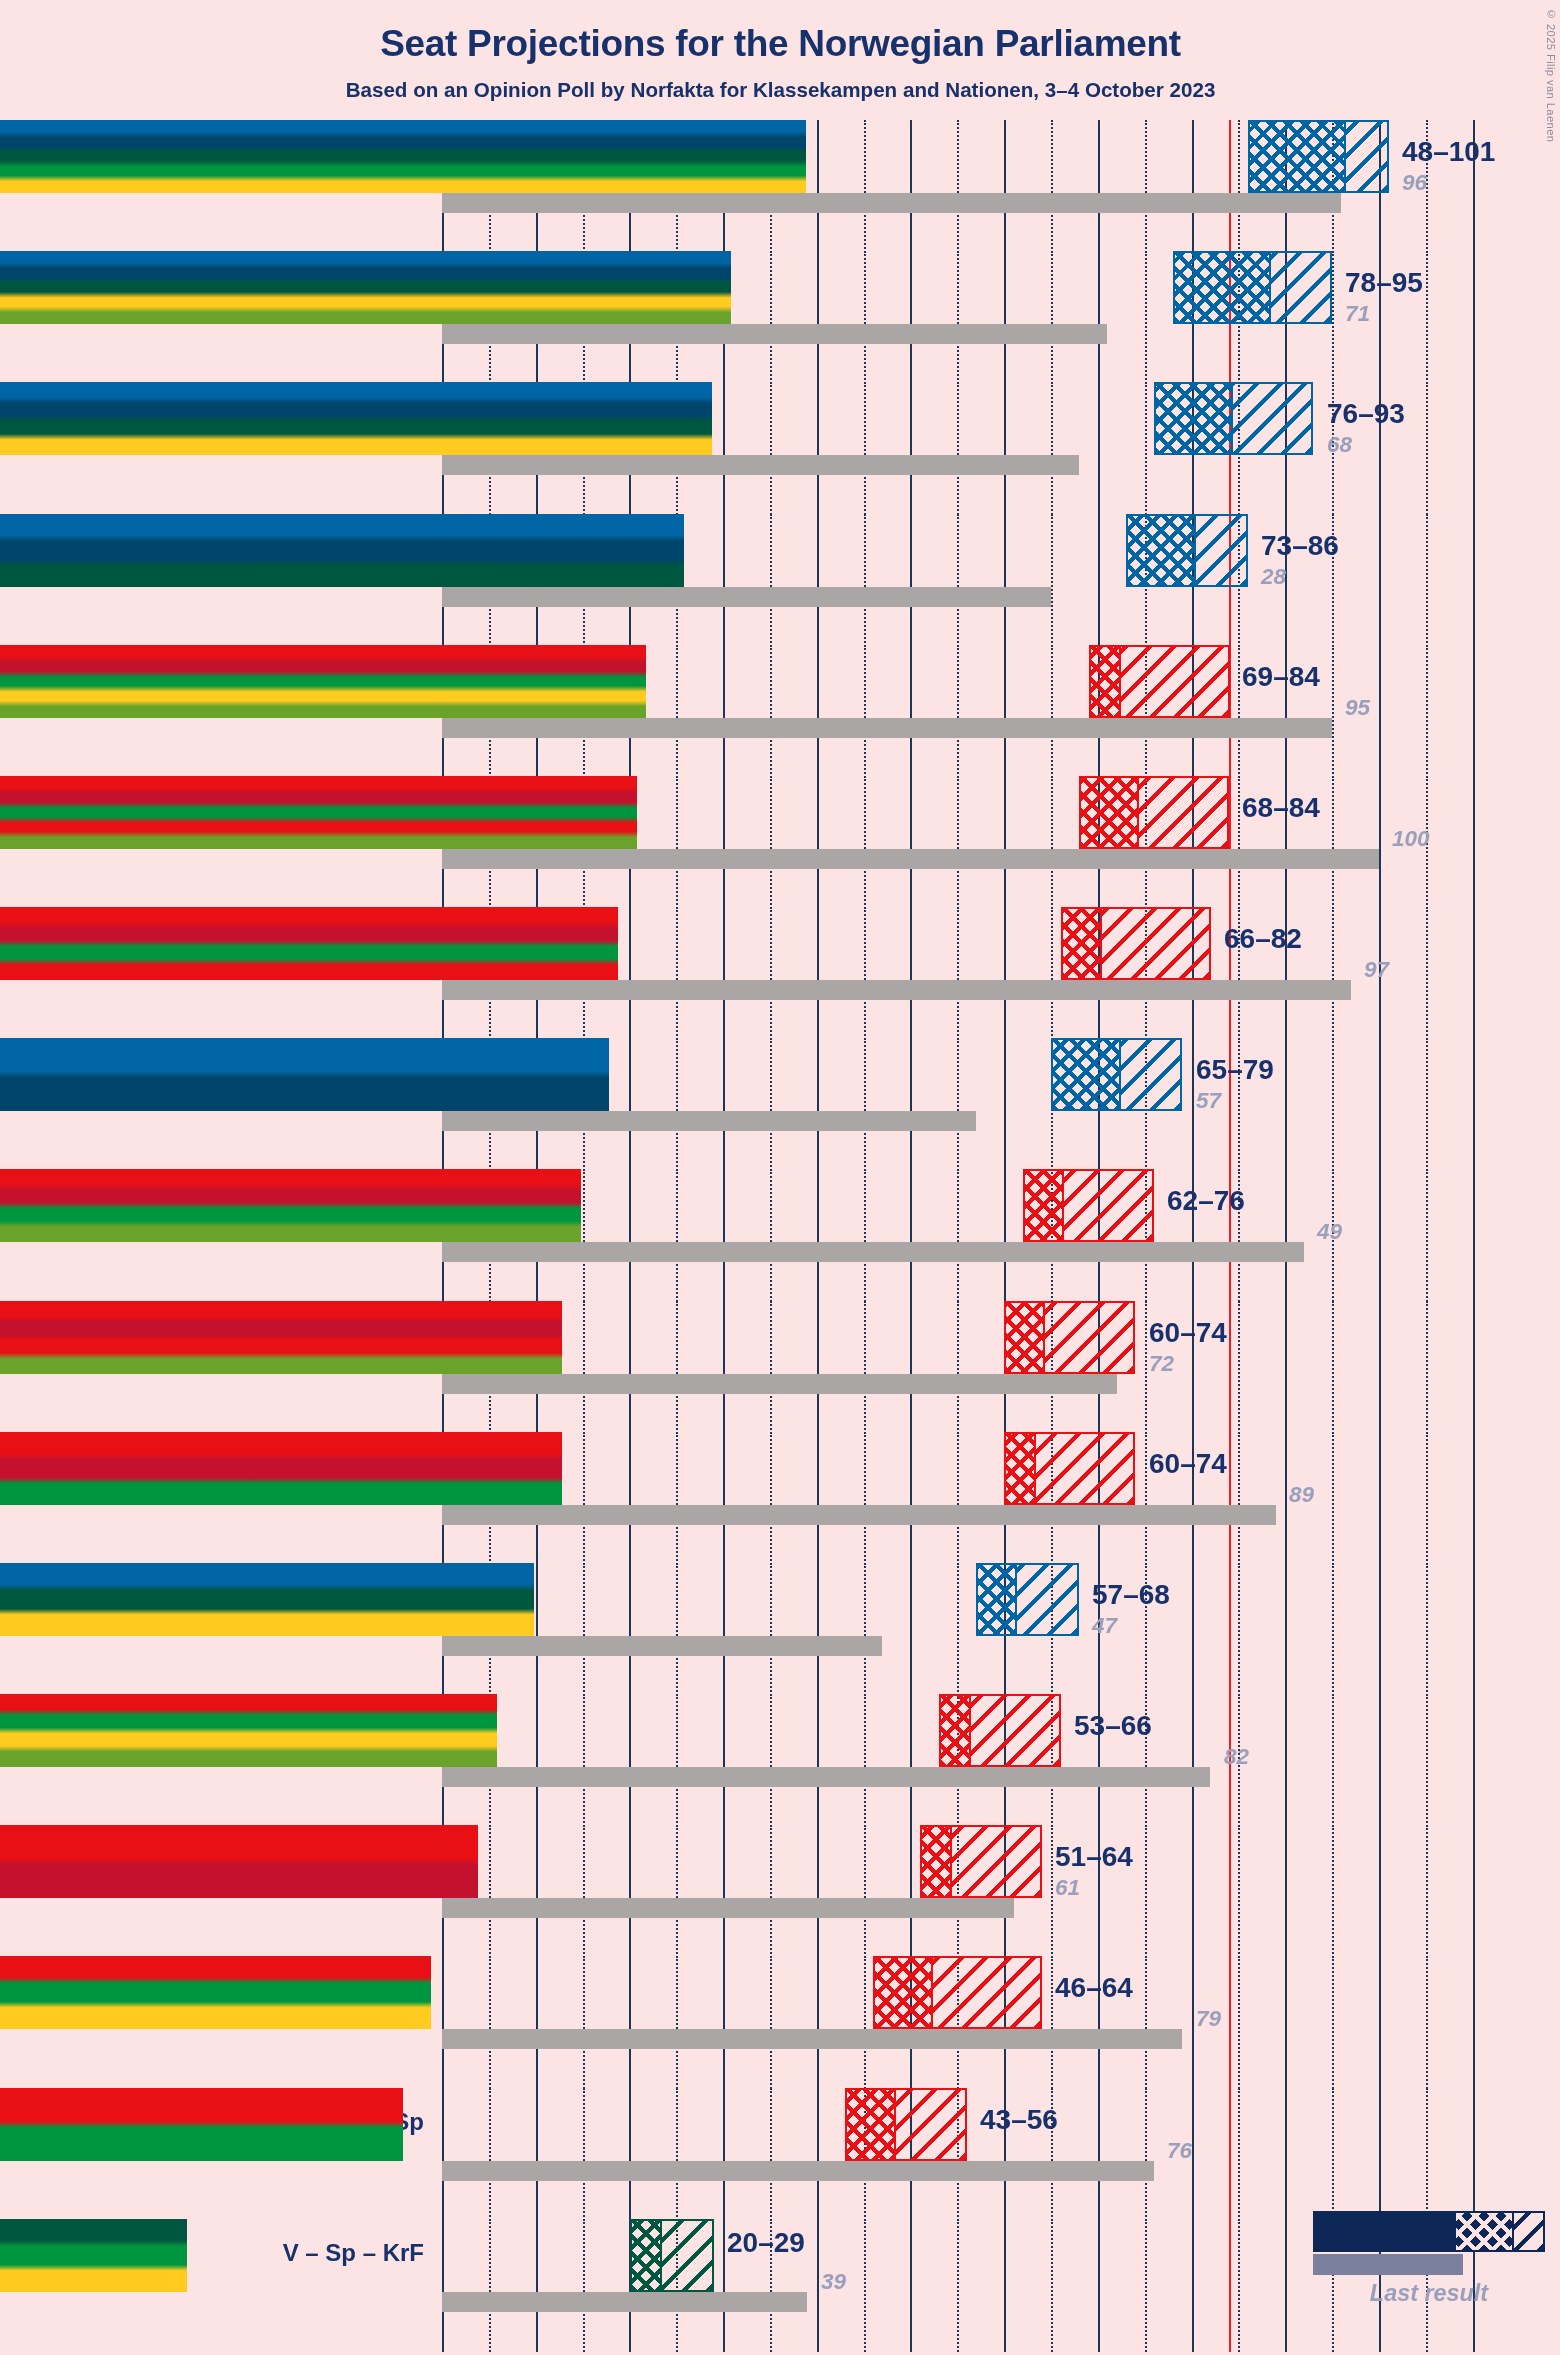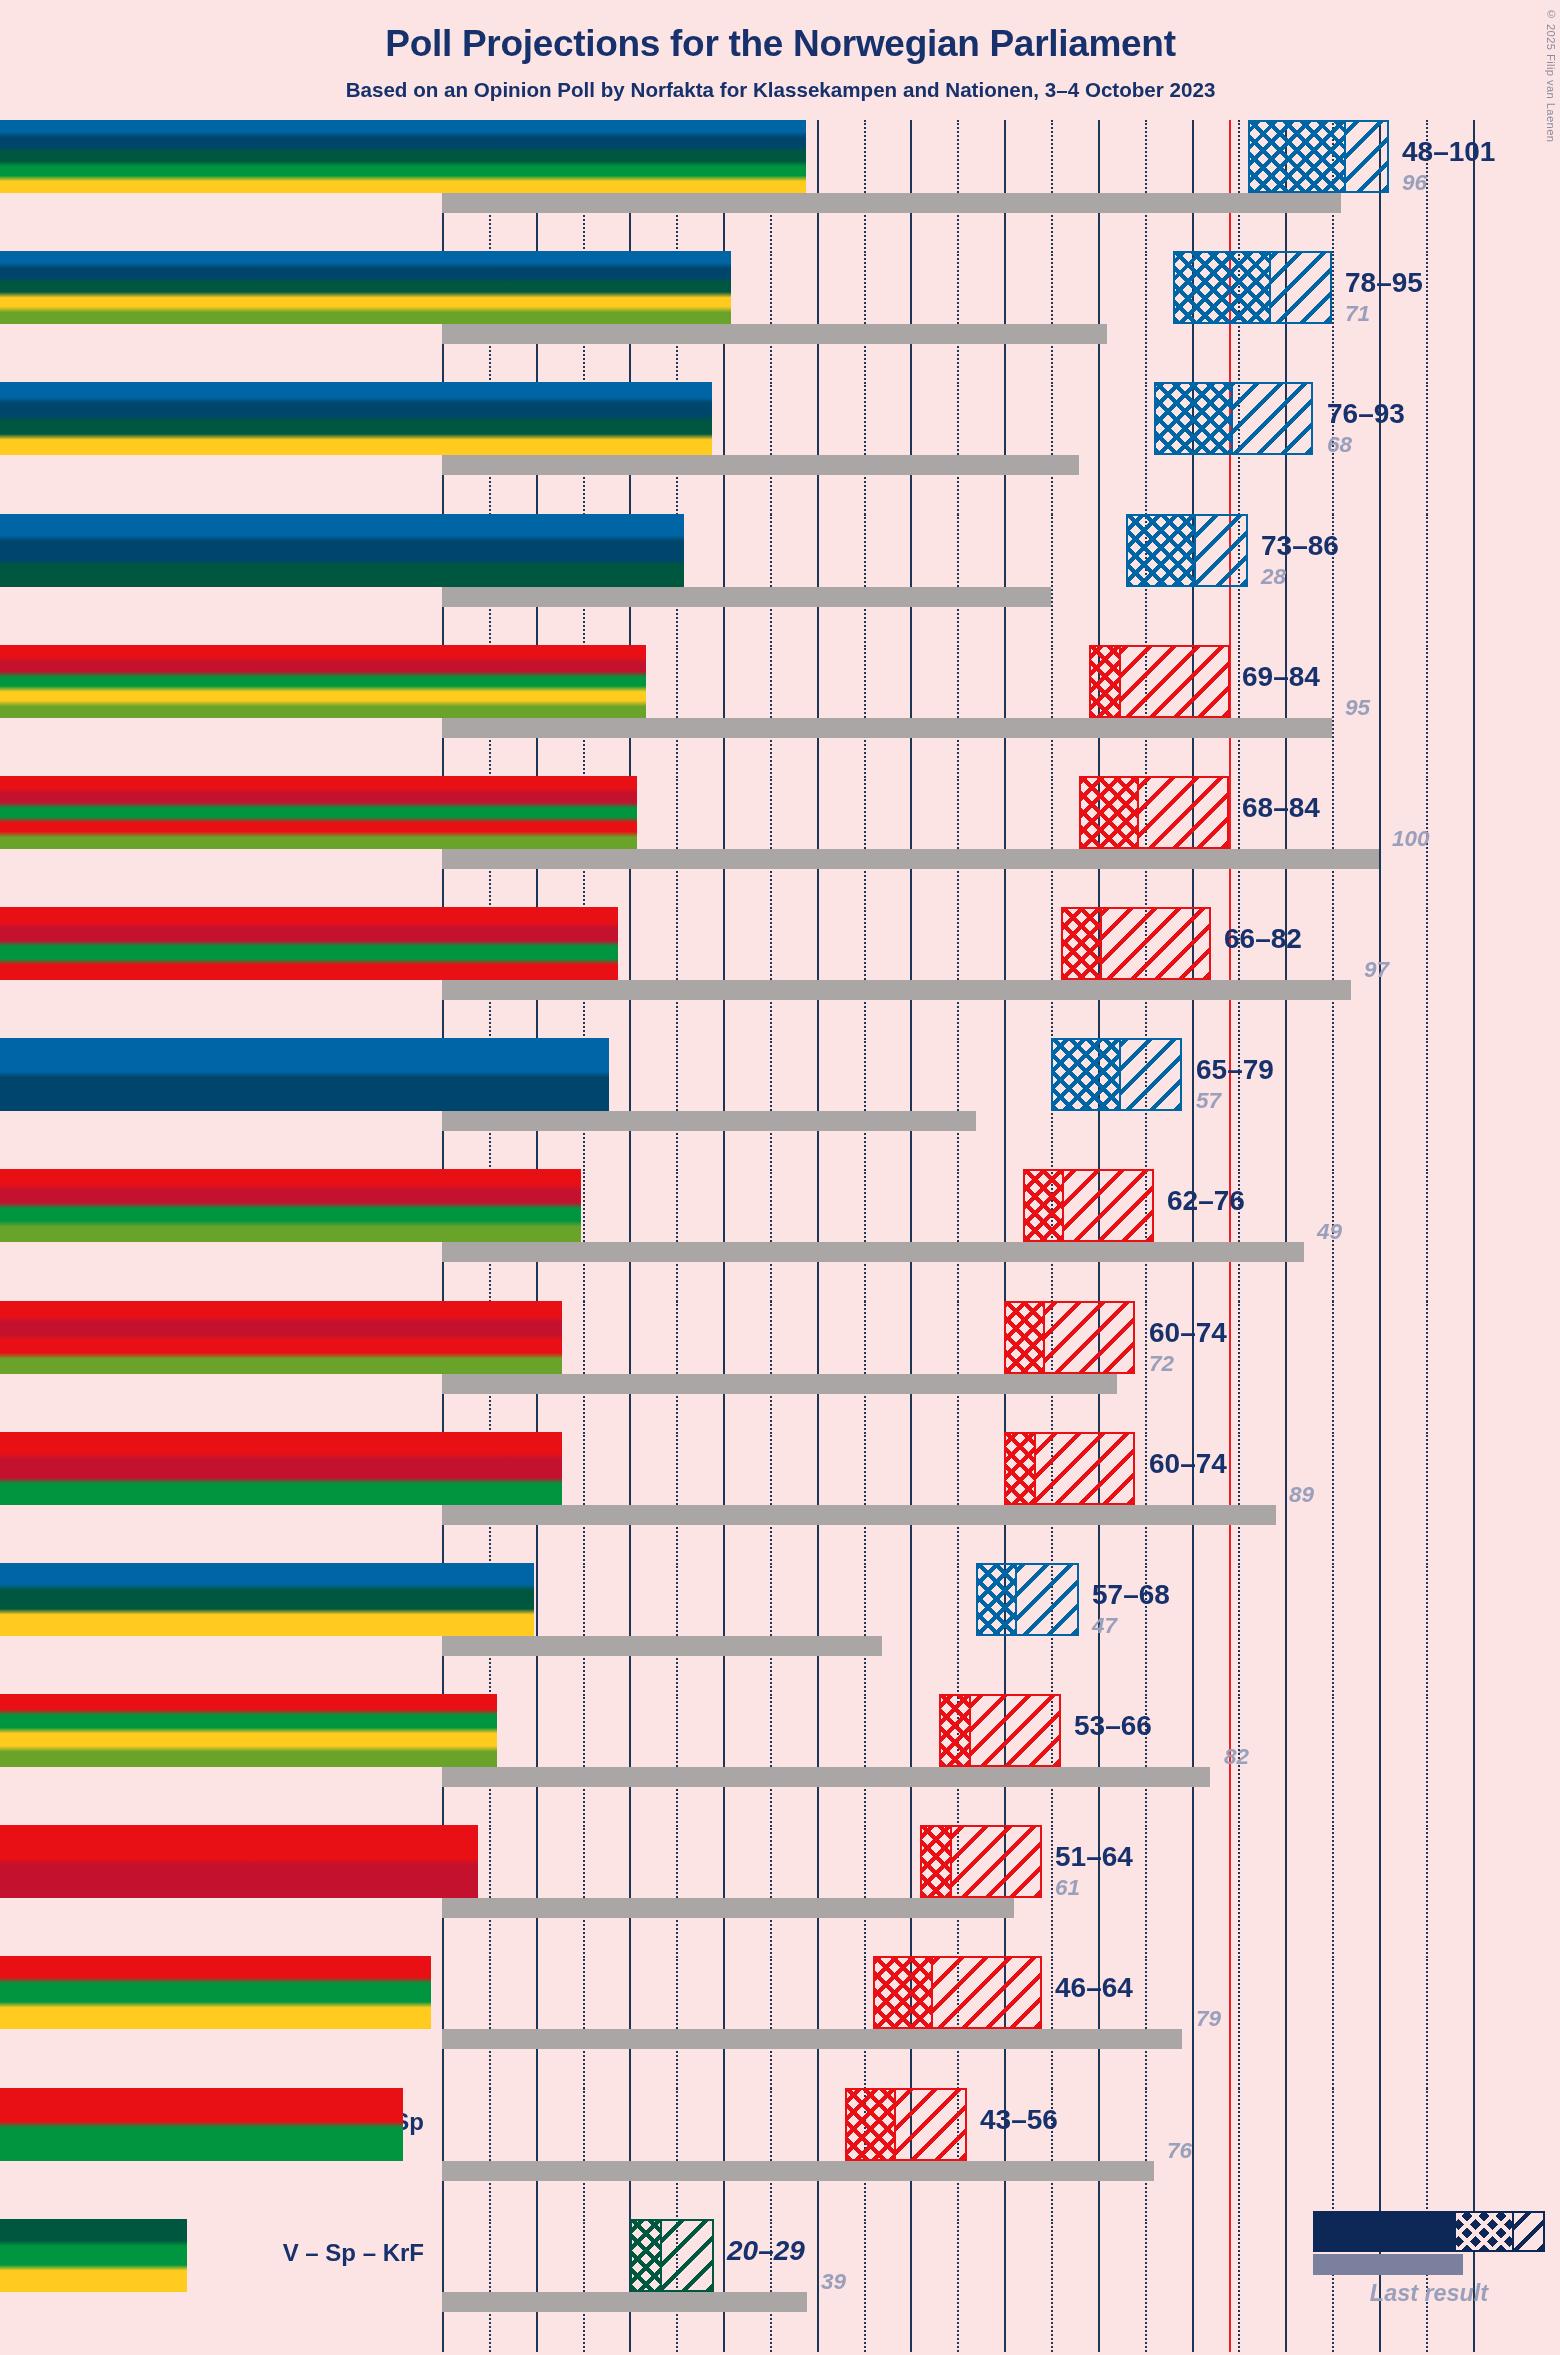--- a/index.html
+++ b/index.html
@@ -69,21 +69,21 @@
     border-left:2.8px solid #0d2757;box-sizing:border-box;}
   .leggrey{position:absolute;left:221px;top:122px;width:150px;height:20.6px;background:#7b809e;}
   .leglast{position:absolute;left:221px;top:148px;width:232px;text-align:center;
     color:#9aa0bb;font-size:23.4px;font-style:italic;font-weight:bold;}
 </style>
 </head>
 <body>
 
 <div class="copyright">© 2025 Filip van Laenen</div>
 
-<h1 class="title">Poll Projections for the Norwegian Parliament</h1>
+<h1 class="title">Seat Projections for the Norwegian Parliament</h1>
 <div class="subtitle">Based on an Opinion Poll by Norfakta for Klassekampen and Nationen, 3–4 October 2023</div>
 
 <div id="plot">
     <div class="row" style="top: 0px; height: 131px;">
       <div class="grid" style="height: 133px;">
         <div class="gline" style="left: 0px;"></div>
         <div class="gline minor" style="left: 47px;"></div>
         <div class="gline" style="left: 94px;"></div>
         <div class="gline minor" style="left: 141px;"></div>
         <div class="gline" style="left: 187px;"></div>
@@ -699,21 +699,21 @@
         <div class="gline" style="left: 1031px;"></div>
         <div class="gline maj" style="left: 787px;"></div>
       </div>
       <div class="rowlabel" style="top: 19.7px;">V – Sp – KrF</div>
       <div class="grey" style="top: 73px; width: 365px;"></div>
       <div class="solid" style="width: 187px; background: linear-gradient(rgb(0, 87, 63) 0%, rgb(0, 87, 63) 29.3%, rgb(0, 150, 63) 37.3%, rgb(0, 150, 63) 62.7%, rgb(255, 203, 31) 70.7%, rgb(255, 203, 31) 100%);"></div>
       <div class="ci" style="left: 630px; width: 84px; border-color: rgb(0, 87, 63); background: transparent;">
         <div class="medianpart" style="left: 0px; width: 28px; background-image: repeating-linear-gradient(45deg, rgb(0, 87, 63) 0px, rgb(0, 87, 63) 3.7px, transparent 3.7px, transparent 12px), repeating-linear-gradient(-45deg, rgb(0, 87, 63) 0px, rgb(0, 87, 63) 3.7px, transparent 3.7px, transparent 12px);"></div>
         <div class="hipart" style="left: 28px; right: 0px; border-left: 2.8px solid rgb(0, 87, 63); box-sizing: border-box; background-image: repeating-linear-gradient(-45deg, rgb(0, 87, 63) 0px, rgb(0, 87, 63) 4.7px, transparent 4.7px, transparent 17px);"></div>
       </div>
-      <div class="val" style="left: 727px; top: 16px; font-style: italic;">20–29</div>
+      <div class="val" style="left: 727px; top: 8px;">20–29</div>
       <div class="last" style="left: 821px; top: 50px;">39</div>
     </div>
   </div>
 
 <div id="legend">
   <div class="legbar">
     <div class="lmed" style="background-image: repeating-linear-gradient(45deg, rgb(252, 228, 228) 0px, rgb(252, 228, 228) 3.7px, transparent 3.7px, transparent 12px), repeating-linear-gradient(-45deg, rgb(252, 228, 228) 0px, rgb(252, 228, 228) 3.7px, transparent 3.7px, transparent 12px);"></div>
     <div class="lhi" style="background: repeating-linear-gradient(-45deg, rgb(13, 39, 87) 0px, rgb(13, 39, 87) 4.7px, transparent 4.7px, transparent 17px) rgb(252, 228, 228);"></div>
   </div>
   <div class="leggrey"></div>

